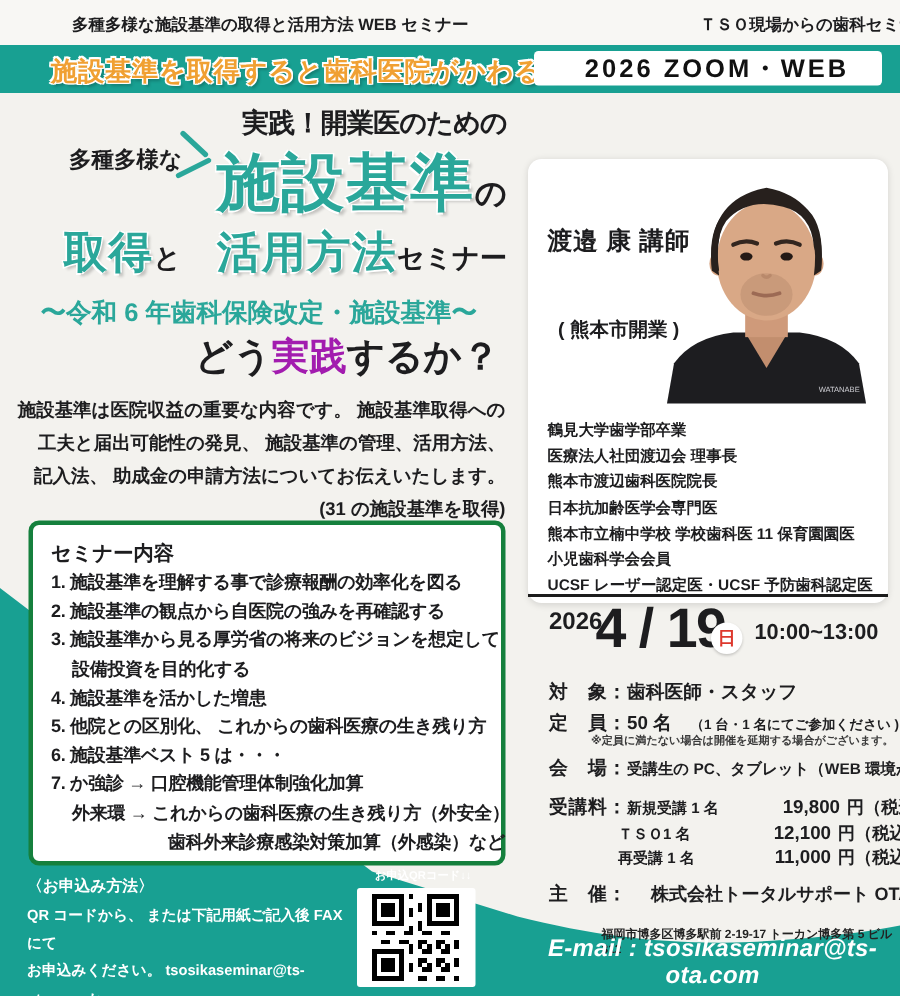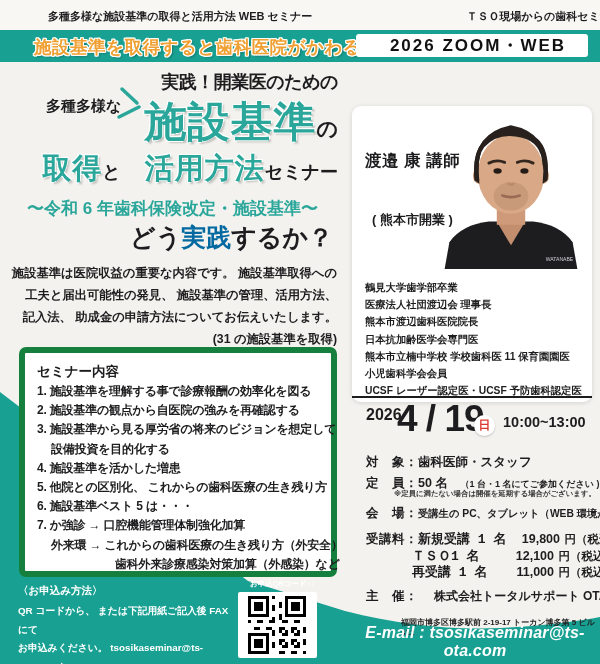--- a/index.html
+++ b/index.html
@@ -25,25 +25,25 @@
   .main-row{left:0;top:94px;width:338px;text-align:right;white-space:nowrap;}
   .main-teal{font-size:42px;font-weight:800;color:#2aa79a;letter-spacing:1px;
     text-shadow:-1px -1px 0 #fff,1px -1px 0 #fff,-1px 1px 0 #fff,2px 2px 2px rgba(0,0,0,.2);}
   .main-suffix{font-size:21px;font-weight:800;}
   .row2{left:0;top:149px;width:338px;text-align:right;white-space:nowrap;}
   .row2 .t{font-size:29px;font-weight:800;color:#2aa79a;letter-spacing:1px;
     text-shadow:-1px -1px 0 #fff,1px -1px 0 #fff,-1px 1px 0 #fff,2px 2px 2px rgba(0,0,0,.2);margin-left:24px;}
   .row2 .b{font-size:18px;font-weight:800;}
   .subtitle{left:0;top:197px;width:345px;text-align:center;font-size:17px;font-weight:800;color:#2aa79a;}
   .question{left:0;top:221px;width:333px;text-align:right;font-size:25px;font-weight:800;}
-  .question .hl{color:#0369a1;}
+  .question .hl{color:#a21caf;}
   
   .intro{left:10px;top:262px;width:327px;text-align:right;font-size:12.3px;font-weight:bold;line-height:22px;}
   
-  .sem-box{left:19px;top:347px;width:318px;height:230px;background:#fff;border:6px solid #15803d;border-radius:7px;box-sizing:border-box;padding:9px 12px;}
+  .sem-box{left:19px;top:347px;width:318px;height:230px;background:#fff;border:3px solid #15803d;border-radius:7px;box-sizing:border-box;padding:9px 12px;}
   .sem-h{font-size:13.5px;font-weight:800;line-height:20px;}
   .sem-l{font-size:12px;font-weight:bold;line-height:19.2px;white-space:nowrap;letter-spacing:-.2px;}
   .ind1{padding-left:14px;}
   .ind2{padding-left:78px;}
   
   .apply-h{left:18px;top:584px;color:#fff;font-size:10.5px;font-weight:800;}
   .apply-t{left:18px;top:602px;width:220px;color:#fff;font-size:9.8px;font-weight:bold;line-height:18.5px;}
   .qr-label{left:250px;top:579px;color:#fff;font-size:7.5px;font-weight:bold;}
   .qr-box{left:238px;top:592px;width:79px;height:66px;background:#fff;border-radius:2px;}
   .qr-box svg{position:absolute;left:10px;top:4px;}
@@ -60,21 +60,21 @@
   .ev-wd{left:474px;top:415px;width:21px;height:21px;border-radius:50%;background:#fff;box-shadow:0 1px 2px rgba(0,0,0,.2);
     color:#dd382d;font-size:12px;font-weight:800;text-align:center;line-height:21px;}
   .ev-time{left:503px;top:414px;font-size:14.5px;font-weight:800;}
   .ev-row{left:366px;white-space:nowrap;font-weight:bold;}
   .ev-lab{font-size:12.5px;letter-spacing:.5px;}
   .ev-val{font-size:12.5px;}
   .ev-small{font-size:9px;}
   .note{left:394px;top:489px;font-size:7.4px;color:#3a3a3a;font-weight:bold;}
   .venue-val{font-size:10.3px;}
   .fee-row{left:366px;white-space:nowrap;font-weight:bold;}
-  .fee-name{display:inline-block;width:92px;font-size:13px;font-family:Liberation Mono, monospace;}
+  .fee-name{display:inline-block;width:92px;font-size:10px;}
   .fee-amt{display:inline-block;width:50px;text-align:right;font-size:12.5px;}
   .fee-suf{font-size:11.5px;}
   .fee-sp{display:inline-block;width:46px;}
   .org-val{font-size:12px;}
   .addr{left:401px;top:601px;font-size:8px;font-weight:bold;color:#222;margin-top:16px;}
   .email{left:356px;top:624px;width:238px;text-align:center;color:#fff;font-size:16px;font-weight:800;font-style:italic;letter-spacing:.2px;}
 </style>
 </head>
 <body>
 

